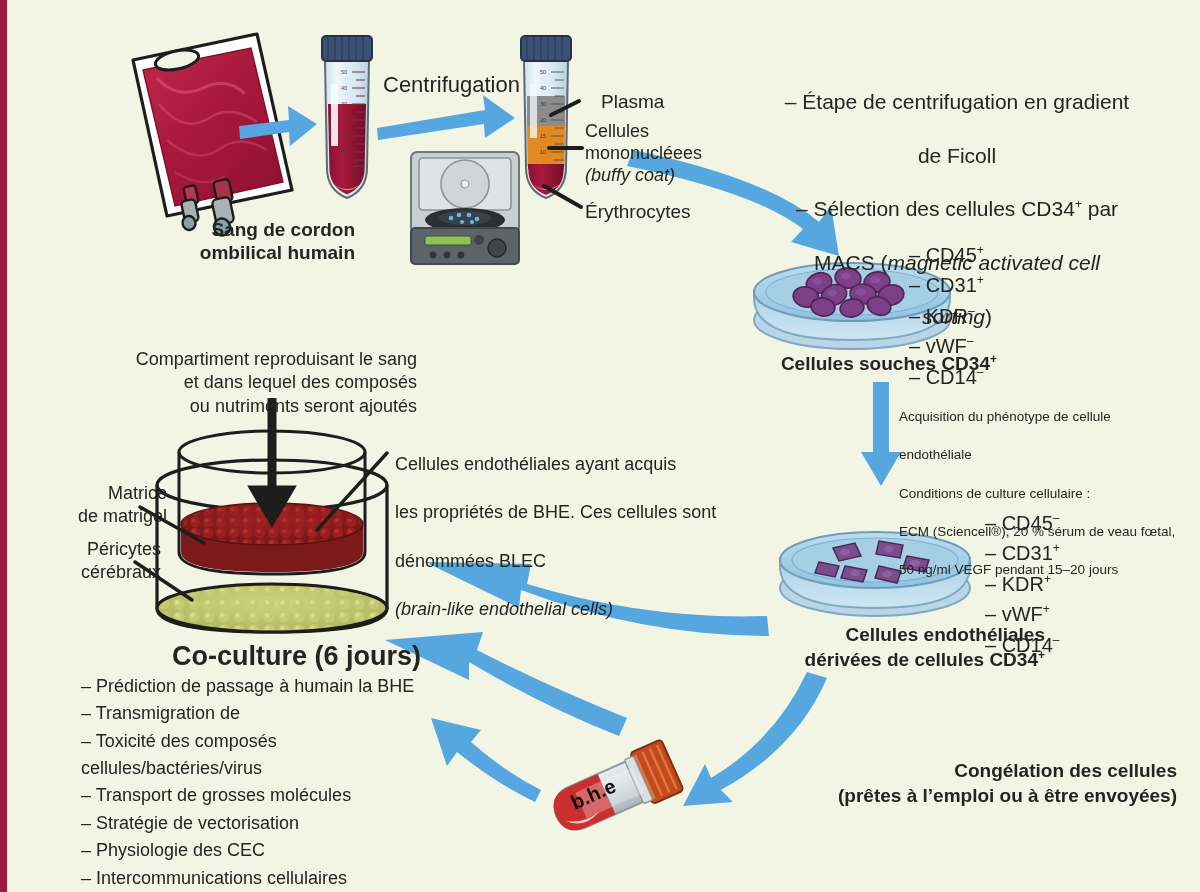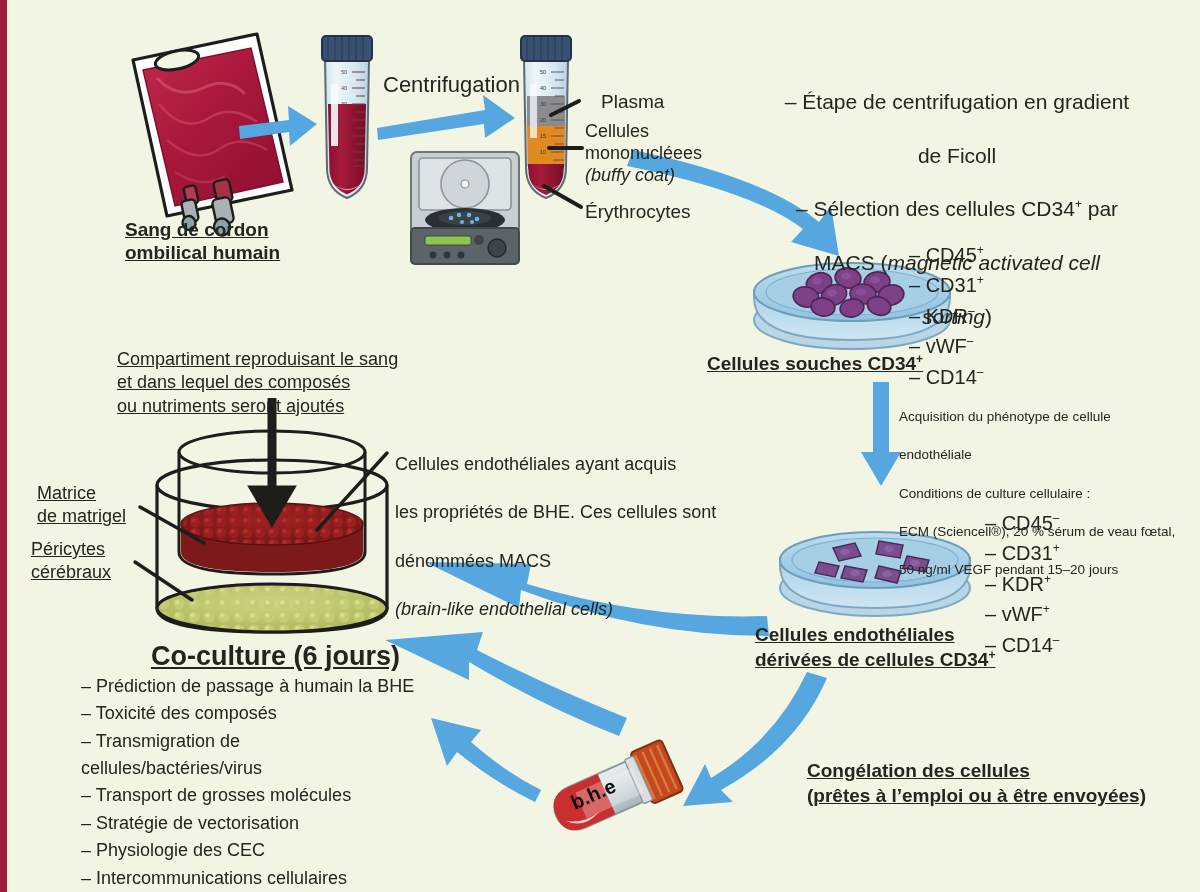--- a/index.html
+++ b/index.html
@@ -12,21 +12,21 @@
     width:1200px;
     height:892px;
     background:#f2f5e4;
     overflow:hidden;
     border-left:7px solid #a01c3c;
     box-sizing:border-box;
   }
   .txt{position:absolute;color:#23251f;line-height:1.22;white-space:pre-line;}
   .bold{font-weight:bold;}
   .ital{font-style:italic;}
-  .ctr{text-align:left;text-decoration:underline;}
+  .ctr{text-align:right;}
   svg{position:absolute;left:0;top:0;overflow:visible;}
   .layer{position:absolute;left:0;top:0;width:1200px;height:892px;pointer-events:none;}
   .layer *{pointer-events:auto;}
 </style>
 </head>
 <body>
 
 <div id="canvas">
 
   <svg class="layer" width="1200" height="892" viewBox="0 0 1200 892">
@@ -386,34 +386,34 @@
 
   <div class="txt bold ctr" style="left:800px; top:758px; width:370px; font-size:19px; line-height:1.32;"><span>Congélation des cellules</span><br><span>(prêtes à l’emploi ou à être envoyées)</span></div>
 
   <div class="txt bold" style="left:563px; top:782px; font-size:20px; transform:rotate(-24deg); color:#111;">b.h.e</div>
 
   <div class="txt ctr" style="left:110px; top:348px; width:300px; font-size:18px; line-height:1.3;"><span>Compartiment reproduisant le sang</span><br><span>et dans lequel des composés</span><br><span>ou nutriments seront ajoutés</span></div>
 
   <div class="txt" style="left:388px; top:428px; width:330px; font-size:18px; line-height:1.34;">
     <span>Cellules endothéliales ayant acquis</span><br>
     <span>les  propriétés de BHE. Ces cellules sont</span><br>
-    <span>dénommées MACS</span><br>
+    <span>dénommées BLEC</span><br>
     <span class="ital">(brain-like endothelial cells)</span>
   </div>
 
   <div class="txt ctr" style="left:30px; top:482px; width:130px; font-size:18px; line-height:1.3;"><span>Matrice</span><br><span>de matrigel</span></div>
 
   <div class="txt ctr" style="left:24px; top:538px; width:130px; font-size:18px; line-height:1.3;"><span>Péricytes</span><br><span>cérébraux</span></div>
 
   <div class="txt bold ctr" style="left:144px; top:640px; width:270px; font-size:27px;">Co-culture (6 jours)</div>
 
   <div style="position:absolute; left:74px; top:673px; font-size:18px; line-height:1.52; color:#23251f;">
     <div>– Prédiction de passage à humain la BHE</div>
+    <div>– Transmigration de</div>
     <div>– Toxicité des composés</div>
-    <div>– Transmigration de</div>
     <div>cellules/bactéries/virus</div>
     <div>– Transport de grosses molécules</div>
     <div>– Stratégie de vectorisation</div>
     <div>– Physiologie des CEC</div>
     <div>– Intercommunications cellulaires</div>
     <div>– etc.</div>
   </div>
 
 </div>
 

